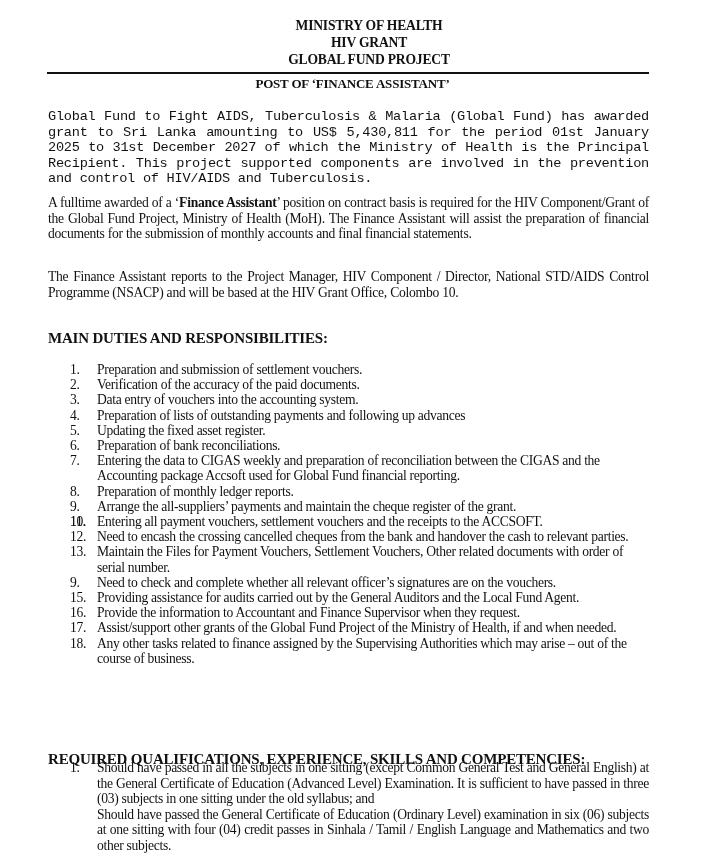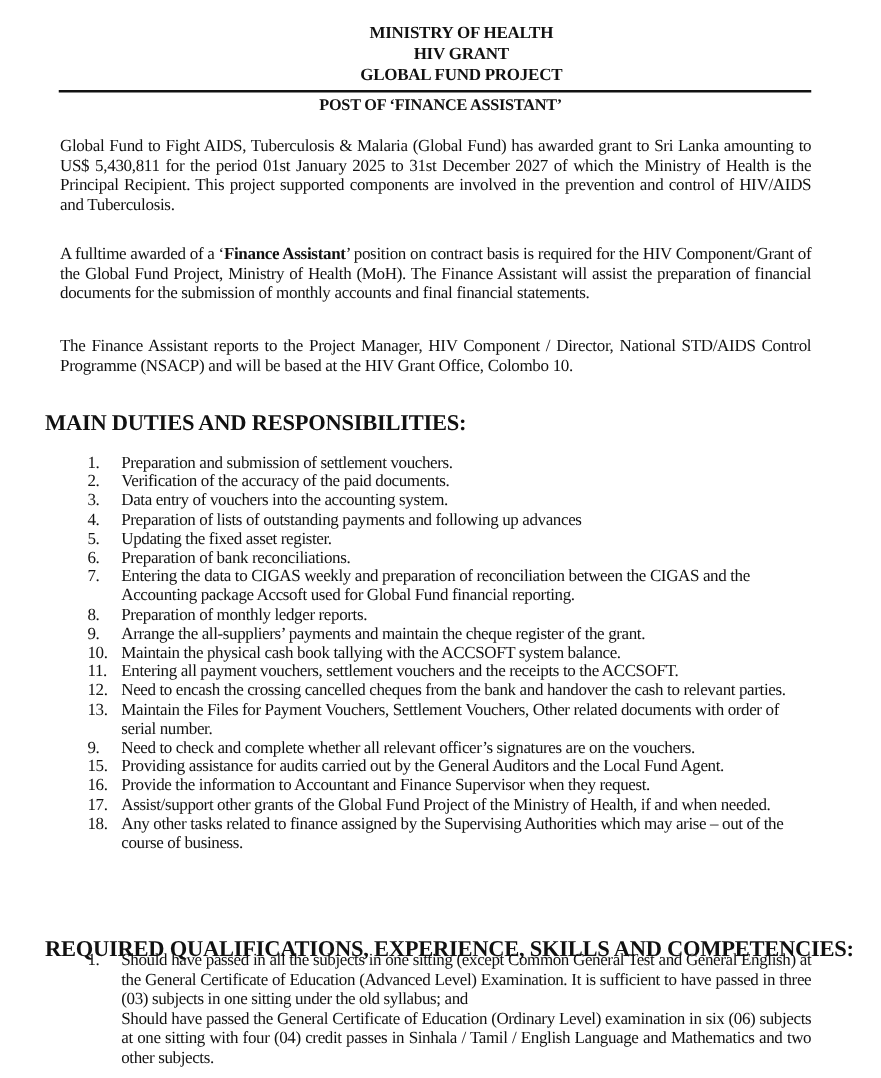--- a/index.html
+++ b/index.html
@@ -21,21 +21,21 @@
     position: absolute; left: 0; width: 705px; top: 75px; text-align: center;
     font-weight: bold; font-size: 13px; line-height: 17px; letter-spacing: -0.2px;
   }
   .para {
     position: absolute; left: 48px; width: 601px;
     font-size: 13.6px; line-height: 15.6px; text-align: justify;
     letter-spacing: -0.25px;
   }
   .para b { font-weight: bold; }
   .section-heading {
-    position: absolute; left: 36px; font-weight: bold; font-size: 18px;
+    position: absolute; left: 48px; font-weight: bold; font-size: 15px;
     line-height: 16px; letter-spacing: -0.2px;
   }
   ol.duties, ol.quals {
     position: absolute; left: 48px; width: 601px; margin: 0; padding: 0; list-style: none;
   }
   ol li {
     position: relative; padding-left: 49px; font-size: 13.6px; line-height: 15.2px;
     letter-spacing: -0.3px;
   }
   ol li .num { position: absolute; left: 22px; top: 0; width: 24px; }
@@ -46,39 +46,39 @@
 
 <div class="page">
   <div class="header">
     <div class="line">MINISTRY OF HEALTH</div>
     <div class="line">HIV GRANT</div>
     <div class="line">GLOBAL FUND PROJECT</div>
   </div>
   <div class="rule"></div>
   <div class="post-title">POST OF ‘FINANCE ASSISTANT’</div>
 
-  <div class="para" style="top:109px;">Global Fund to Fight AIDS, Tuberculosis &amp; Malaria (Global Fund) has awarded grant to Sri Lanka amounting to US$ 5,430,811 for the period 01st January 2025 to 31st December 2027 of which the Ministry of Health is the Principal Recipient.  This project supported components are involved in the prevention and control of HIV/AIDS and Tuberculosis.</div>
+  <div class="para" style="top:109px;font-family:Liberation Mono, monospace;">Global Fund to Fight AIDS, Tuberculosis &amp; Malaria (Global Fund) has awarded grant to Sri Lanka amounting to US$ 5,430,811 for the period 01st January 2025 to 31st December 2027 of which the Ministry of Health is the Principal Recipient.  This project supported components are involved in the prevention and control of HIV/AIDS and Tuberculosis.</div>
 
   <div class="para" style="top:195px;"><span>A fulltime awarded of a ‘</span><b>Finance Assistant</b><span>’ position on contract basis is required for the HIV Component/Grant of the Global Fund Project, Ministry of Health (MoH). The Finance Assistant will assist the preparation of financial documents for the submission of monthly accounts and final financial statements.</span></div>
 
   <div class="para" style="top:269px;">The Finance Assistant reports to the Project Manager, HIV Component / Director, National STD/AIDS Control Programme (NSACP) and will be based at the HIV Grant Office, Colombo 10.</div>
 
   <div class="section-heading" style="top:330px;">MAIN DUTIES AND RESPONSIBILITIES:</div>
 
   <ol class="duties" style="top:362px;" id="duties-list">
       <li><span class="num">1.</span><span>Preparation and submission of settlement vouchers.</span></li>
       <li><span class="num">2.</span><span>Verification of the accuracy of the paid documents.</span></li>
       <li><span class="num">3.</span><span>Data entry of vouchers into the accounting system.</span></li>
       <li><span class="num">4.</span><span>Preparation of lists of outstanding payments and following up advances</span></li>
       <li><span class="num">5.</span><span>Updating the fixed asset register.</span></li>
       <li><span class="num">6.</span><span>Preparation of bank reconciliations.</span></li>
       <li><span class="num">7.</span><span>Entering the data to CIGAS weekly and preparation of reconciliation between the CIGAS and the Accounting package Accsoft used for Global Fund financial reporting.</span></li>
       <li><span class="num">8.</span><span>Preparation of monthly ledger reports.</span></li>
       <li><span class="num">9.</span><span>Arrange the all-suppliers’ payments and maintain the cheque register of the grant.</span></li>
-      <li><span class="num">10.</span><span>Maintain the physical cash book tallying with the ACCSOFT system balance.</span></li>
+      <li><span class="num">10.</span></li>
       <li><span class="num">11.</span><span>Entering all payment vouchers, settlement vouchers and the receipts to the ACCSOFT.</span></li>
       <li><span class="num">12.</span><span>Need to encash the crossing cancelled cheques from the bank and handover the cash to relevant parties.</span></li>
       <li><span class="num">13.</span><span>Maintain the Files for Payment Vouchers, Settlement Vouchers, Other related documents with order of serial number.</span></li>
       <li><span class="num">9.</span><span>Need to check and complete whether all relevant officer’s signatures are on the vouchers.</span></li>
       <li><span class="num">15.</span><span>Providing assistance for audits carried out by the General Auditors and the Local Fund Agent.</span></li>
       <li><span class="num">16.</span><span>Provide the information to Accountant and Finance Supervisor when they request.</span></li>
       <li><span class="num">17.</span><span>Assist/support other grants of the Global Fund Project of the Ministry of Health, if and when needed.</span></li>
       <li><span class="num">18.</span><span>Any other tasks related to finance assigned by the Supervising Authorities which may arise – out of the course of business.</span></li>
     </ol>
 

